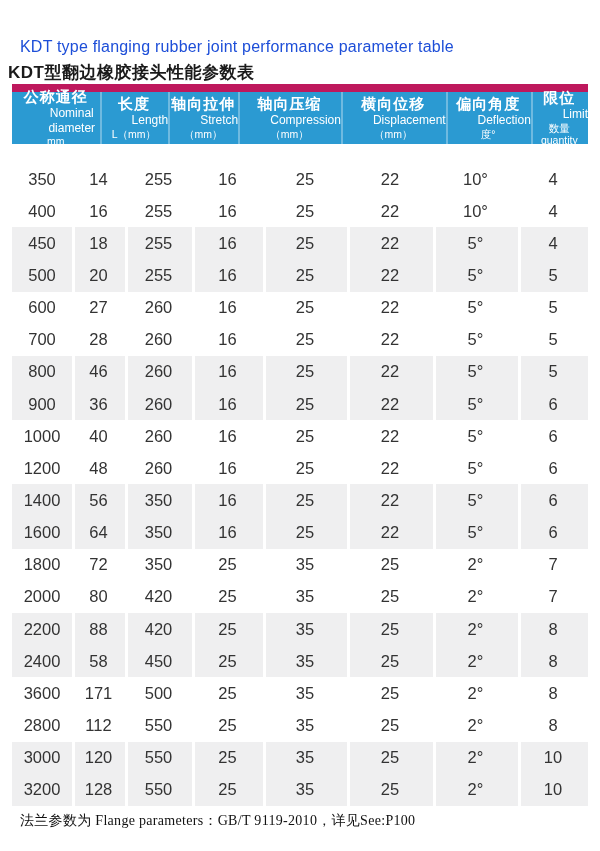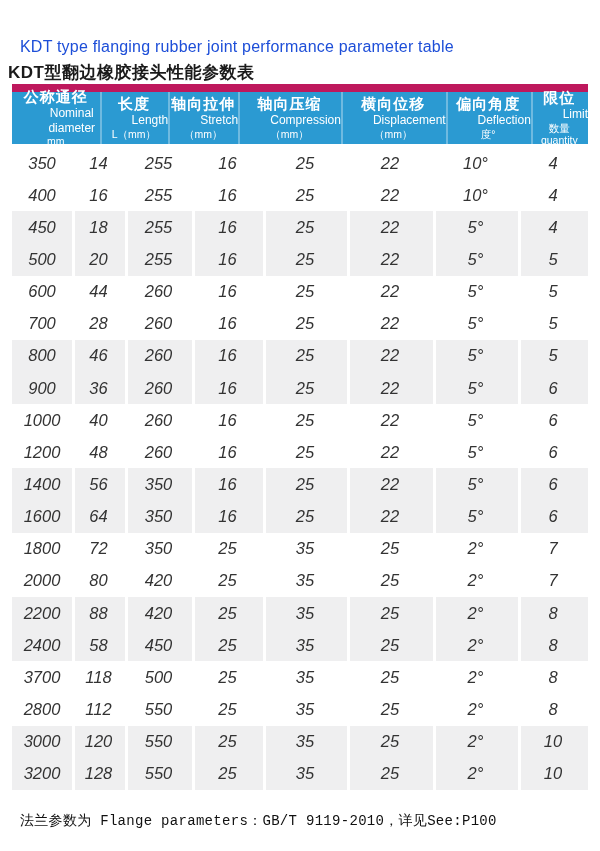--- a/index.html
+++ b/index.html
@@ -23,37 +23,37 @@
     background:#2B9AD2;border-top:8px solid #be185d;
   }
   .th{
     display:flex;flex-direction:column;justify-content:center;align-items:center;
     color:#ffffff;text-align:center;line-height:1.22;box-sizing:border-box;
   }
   .th + .th{box-shadow:inset 2px 0 0 rgba(255,255,255,0.32);}
   .th .zh{font-size:15px;font-weight:bold;letter-spacing:1px;}
   .th .en{font-size:12px;margin-left:32px;}
   .th .unit{font-size:10.5px;}
-  .tbody{margin-top:3px;font-style:italic;}
+  .tbody{margin-top:19px;}
   .tr{display:flex;height:32.15px;}
   .td{
     display:flex;align-items:center;justify-content:center;
     font-size:16.5px;color:#333333;box-sizing:border-box;
   }
   .tr.shade .td{background:#EFEFF0;}
   .tr.shade .td + .td{box-shadow:inset 3px 0 0 #ffffff;}
   
   .w0{width:113px}.w1{width:85px}.w2{width:77px}.w3{width:104px}
   .w4{width:108px}.w5{width:85px}.w6{width:70px}
   
   .c0{width:60px}.c1{width:53px}.c2{width:67px}.c3{width:71px}
   .c4{width:84px}.c5{width:86px}.c6{width:85px}.c7{width:70px}
   .footer-note{
     position:absolute;left:20px;top:812px;
-    font-family:Liberation Mono, monospace;
+    font-family:Liberation Serif, serif;
     font-size:14px;color:#111111;letter-spacing:.3px;
   }
 </style>
 </head>
 <body>
 
 <div class="title-zh">KDT型翻边橡胶接头性能参数表</div>
 <div class="title-en">KDT type flanging rubber joint performance parameter table</div>
 
 <div class="param-table">
@@ -130,21 +130,21 @@
         <div class="td c1">20</div>
         <div class="td c2">255</div>
         <div class="td c3">16</div>
         <div class="td c4">25</div>
         <div class="td c5">22</div>
         <div class="td c6">5°</div>
         <div class="td c7">5</div>
       </div>
       <div class="tr">
         <div class="td c0">600</div>
-        <div class="td c1">44</div>
+        <div class="td c1">27</div>
         <div class="td c2">260</div>
         <div class="td c3">16</div>
         <div class="td c4">25</div>
         <div class="td c5">22</div>
         <div class="td c6">5°</div>
         <div class="td c7">5</div>
       </div>
       <div class="tr">
         <div class="td c0">700</div>
         <div class="td c1">28</div>
@@ -249,22 +249,22 @@
         <div class="td c0">2400</div>
         <div class="td c1">58</div>
         <div class="td c2">450</div>
         <div class="td c3">25</div>
         <div class="td c4">35</div>
         <div class="td c5">25</div>
         <div class="td c6">2°</div>
         <div class="td c7">8</div>
       </div>
       <div class="tr">
-        <div class="td c0">3700</div>
-        <div class="td c1">118</div>
+        <div class="td c0">3600</div>
+        <div class="td c1">171</div>
         <div class="td c2">500</div>
         <div class="td c3">25</div>
         <div class="td c4">35</div>
         <div class="td c5">25</div>
         <div class="td c6">2°</div>
         <div class="td c7">8</div>
       </div>
       <div class="tr">
         <div class="td c0">2800</div>
         <div class="td c1">112</div>

